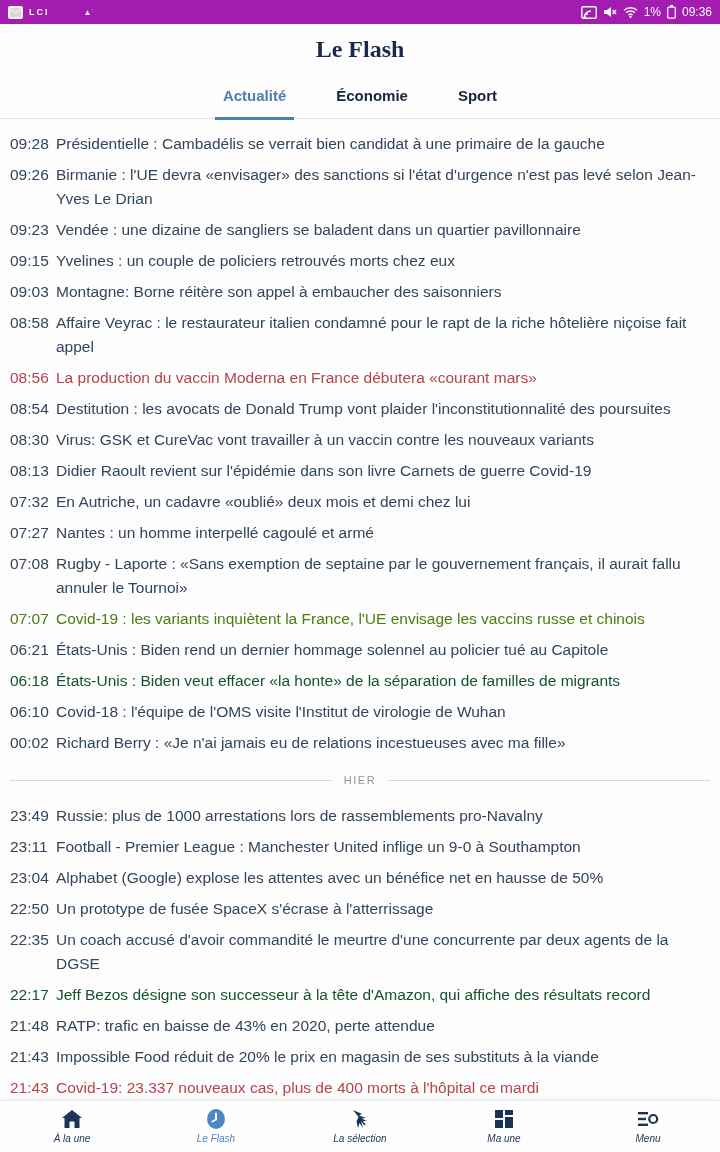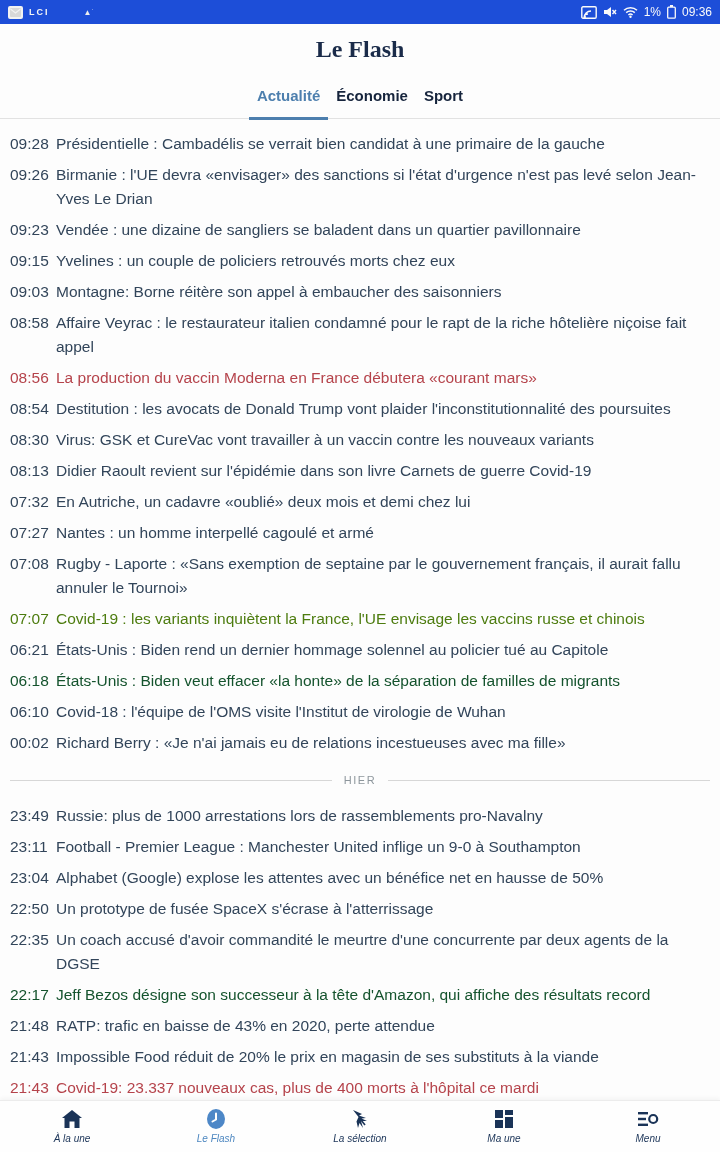--- a/index.html
+++ b/index.html
@@ -1,38 +1,38 @@
 <!DOCTYPE html>
 <html><head>
 <meta charset="utf-8">
 <style>
   * { margin:0; padding:0; box-sizing:border-box; }
   html,body { width:720px; height:1152px; overflow:hidden; background:#fff; }
   body { font-family:"Liberation Sans", sans-serif; }
   .screen { width:720px; height:1152px; display:flex; flex-direction:column; background:#fdfdfd; }
 
   
-  .status-bar { height:24px; background:#1d4ed8; color:#fbfbfb; display:flex; align-items:center;
+  .status-bar { height:24px; background:#a21caf; color:#fbfbfb; display:flex; align-items:center;
     justify-content:space-between; padding:0 8px; flex:0 0 auto; }
   .sb-left { display:flex; align-items:center; gap:6px; }
   .sb-logo-box { width:15px; height:13px; background:#f2f2f2; border-radius:2px; display:inline-flex;
     align-items:center; justify-content:center; }
   .sb-logo-box svg { display:block; }
   .sb-carrier { font-size:9px; font-weight:bold; letter-spacing:2px; color:#f5f5f5; }
   .sb-tri { font-size:8px; color:#eee; margin-left:28px; }
   .sb-right { display:flex; align-items:center; gap:6px; }
   .sb-right svg { display:block; }
   .sb-text { font-size:12px; color:#fafafa; }
 
   
   .header { text-align:center; padding:12px 0 2px 0; background:#fdfdfd; flex:0 0 auto; }
   .app-title { font-family:"Liberation Serif", serif; font-weight:bold; font-size:24px; color:#1a2b49; }
 
   
-  .tabs { display:flex; justify-content:center; gap:16px; padding-top:22px; border-bottom:1px solid #e2e2e2; flex:0 0 auto; }
+  .tabs { display:flex; justify-content:center; gap:50px; padding-top:22px; border-bottom:1px solid #e2e2e2; flex:0 0 auto; }
   .tab { font-size:15px; font-weight:bold; color:#16243c; padding-bottom:14px; position:relative; cursor:pointer; }
   .tab.active { color:#4d7fae; }
   .tab.active::after { content:""; position:absolute; left:-8px; right:-8px; bottom:-2px; height:3px; background:#4d7fae; }
 
   
   .list { flex:1 1 auto; overflow:hidden; padding:9px 10px 0 10px; }
   .item { display:flex; align-items:flex-start; padding:3.5px 0; cursor:pointer; }
   .item .time { flex:0 0 46px; font-size:15.5px; line-height:24px; color:#32455a; }
   .item .text { flex:1 1 auto; font-size:15.5px; line-height:24px; color:#32455a; }
   .item.alert .time, .item.alert .text { color:#b5434b; }

